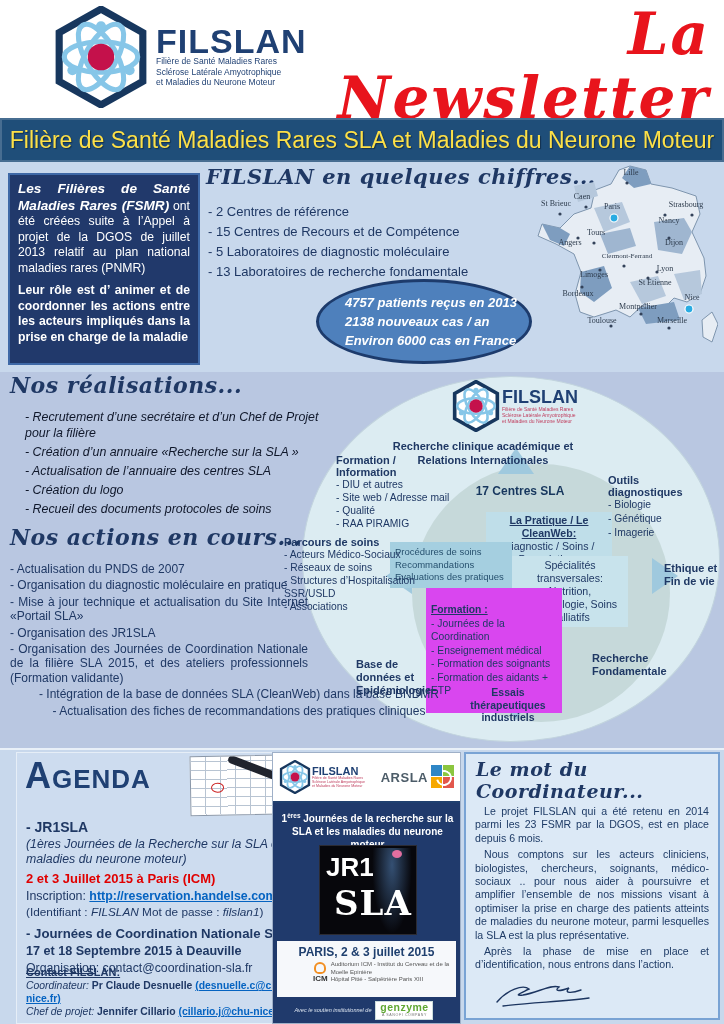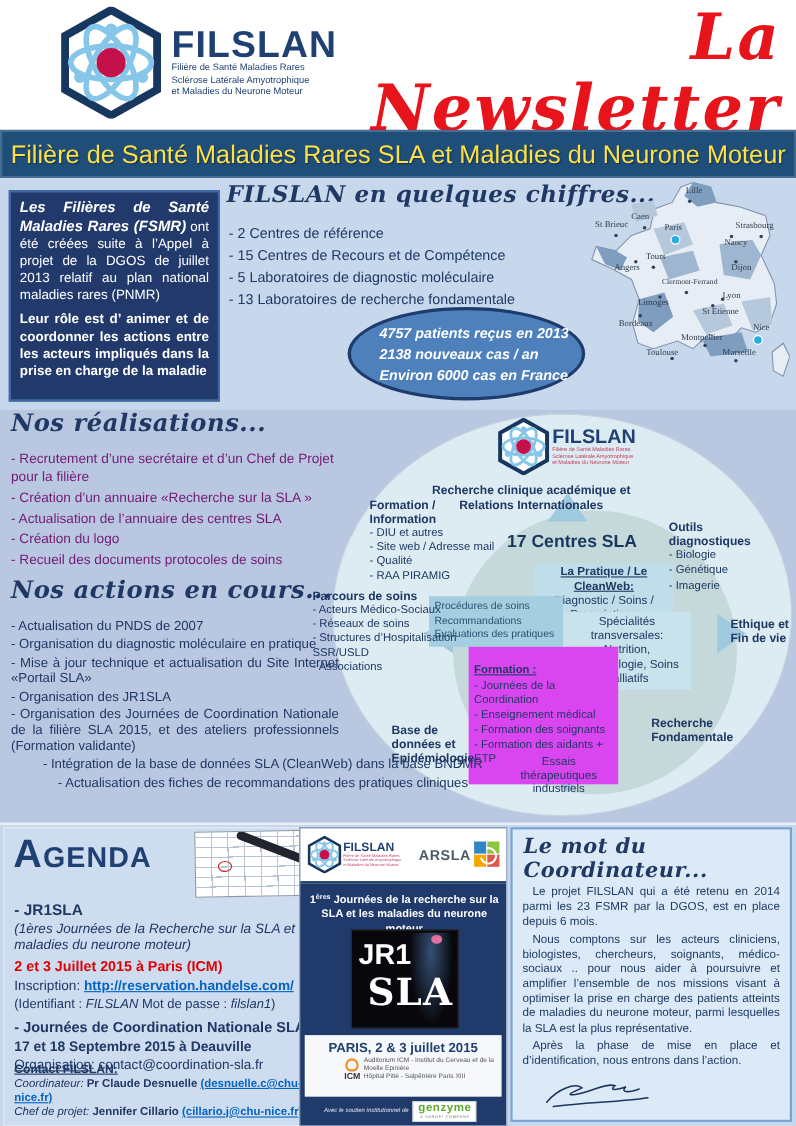--- a/index.html
+++ b/index.html
@@ -40,21 +40,21 @@
   .citylbl{font-family:"Liberation Serif",serif;font-size:8px;fill:#2D3B4C;}
   .citylbl.sm{font-size:7px;}
   .fr{fill:#E7EDF4;stroke:#7E95AE;stroke-width:1;}
   .p1{fill:#7E9DBF;}.p2{fill:#9FB6D0;}.p3{fill:#B6C8DC;}
   .cdot{fill:#33425A;}
 
   
   #sec2{position:absolute;left:0;top:372px;width:724px;height:376px;background:#B9C7E1;}
   #leftcol{position:absolute;left:10px;top:0;width:460px;z-index:3;}
   #real-h{position:absolute;left:0;top:0;font-size:22px;margin:0;}
-  .list1{position:absolute;left:0;top:37px;width:296px;font-size:12.4px;line-height:16px;color:#701a75;}
+  .list1{position:absolute;left:15px;top:37px;width:296px;font-size:12.4px;line-height:16px;color:#0f172a;font-style:italic;}
   .list1 div{margin-bottom:3px;}
   #act-h{position:absolute;left:0;top:152px;font-size:22px;margin:0;}
   .list2{position:absolute;left:0;top:190px;width:298px;font-size:12px;line-height:14.4px;color:#1F3864;text-align:justify;}
   .list2 div{margin-bottom:2px;}
   .list2 .wide{width:458px;text-align:center;}
 
   #diagram{position:absolute;left:240px;top:0;width:484px;height:376px;z-index:1;}
   .d-ellipse{position:absolute;left:62px;top:4px;width:418px;height:366px;background:#DCECF2;border-radius:50%;
              border:1px solid #C2D4DE;}
   .d-circle{position:absolute;left:172px;top:92px;width:258px;height:258px;background:#C6D9DA;border-radius:50%;}
@@ -64,39 +64,39 @@
   .ar-bottom{left:258px;top:322px;border-left:18px solid transparent;border-right:18px solid transparent;border-top:26px solid #9FC9DE;}
   .ar-top{left:258px;top:76px;border-left:18px solid transparent;border-right:18px solid transparent;border-bottom:26px solid #9FC9DE;}
   #dlogo{position:absolute;left:210px;top:8px;display:flex;align-items:center;z-index:2;}
   #dlogo svg{width:52px;height:52px;}
   #dlogo .brand{font-size:18px;font-weight:bold;color:#1F4073;line-height:17px;}
   #dlogo .tag{font-size:5px;color:#C04060;line-height:6px;}
   .dblk{position:absolute;color:#1F3864;}
   .dt{font-weight:bold;font-size:11px;}
   .di{font-size:10.3px;line-height:13px;}
   #d-top{left:128px;top:68px;width:230px;text-align:center;font-weight:bold;font-size:11px;line-height:13.5px;}
-  #d-center{left:190px;top:112px;width:180px;text-align:center;font-weight:bold;font-size:16px;color:#17375E;}
+  #d-center{left:190px;top:112px;width:180px;text-align:center;font-weight:bold;font-size:12px;color:#17375E;}
   #d-prat{left:246px;top:140px;width:126px;background:#BFDEE9;padding:2px 3px;text-align:center;font-size:10.6px;line-height:13px;}
   #d-prat .u{text-decoration:underline;font-weight:bold;display:block;}
   #d-proc{left:150px;top:170px;width:122px;background:#A5CFE0;padding:4px 5px;font-size:9.5px;line-height:12.5px;color:#27516F;}
   #d-spec{left:272px;top:184px;width:116px;background:#C8E3EC;padding:3px 4px;text-align:center;font-size:10.6px;line-height:13px;}
   #d-form{left:186px;top:216px;width:136px;background:#d946ef;padding:15px 5px;font-size:10.3px;line-height:13.5px;}
   #d-form .u{text-decoration:underline;font-weight:bold;}
   #d-fi{left:96px;top:82px;width:120px;}
   #d-parc{left:44px;top:164px;width:132px;}
   #d-out{left:368px;top:102px;width:104px;}
   #d-out .di div{margin-bottom:1px;}
   #d-eth{left:424px;top:190px;width:60px;font-weight:bold;font-size:11px;line-height:13px;}
   #d-rech{left:352px;top:280px;width:84px;font-weight:bold;font-size:11px;line-height:13px;}
-  #d-ess{left:220px;top:314px;width:96px;text-align:center;font-weight:normal;font-size:10.5px;line-height:12.5px;}
+  #d-ess{left:220px;top:314px;width:96px;text-align:center;font-weight:bold;font-size:10.5px;line-height:12.5px;}
   #d-base{left:116px;top:286px;width:90px;font-weight:bold;font-size:11px;line-height:13px;}
 
   
   #sec3{position:absolute;left:0;top:748px;width:724px;height:276px;background:#C8D8EC;border-top:2px solid #E9F0F8;}
-  #agenda{position:absolute;left:3px;top:2px;width:310px;height:272px;background:#CDDCEF;border:1px solid #E6EEF7;}
+  #agenda{position:absolute;left:16px;top:2px;width:310px;height:272px;background:#CDDCEF;border:1px solid #E6EEF7;}
   #agenda-h{position:absolute;left:8px;top:2px;margin:0;font-size:26px;letter-spacing:1px;color:#1F4073;text-transform:uppercase;}
   #agenda-h::first-letter{font-size:36px;}
   #calendar{position:absolute;right:3px;top:2px;width:132px;height:60px;background:#fff;border:1px solid #8a97a8;
             overflow:hidden;transform:rotate(-1deg);}
   #calendar .grid{position:absolute;inset:0;background:
       repeating-linear-gradient(0deg,rgba(0,0,0,0) 0 8px,#b8c4d2 8px 9px),
       repeating-linear-gradient(90deg,rgba(0,0,0,0) 0 14px,#b8c4d2 14px 15px);}
   #calendar .ring{position:absolute;left:20px;top:26px;width:13px;height:10px;border:1.6px solid #C22;border-radius:50%;}
   #calendar .pen{position:absolute;left:34px;top:18px;width:108px;height:8px;border-radius:4px;
       background:linear-gradient(90deg,#20242e 0 66%,#9aa2ad 66% 82%,#3a3f4a 82%);transform:rotate(22deg);}

